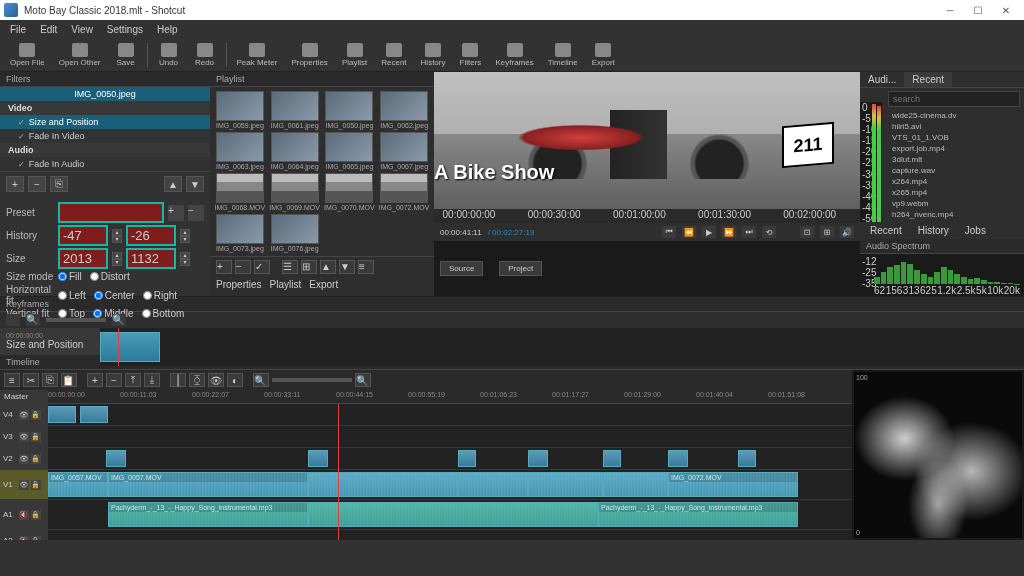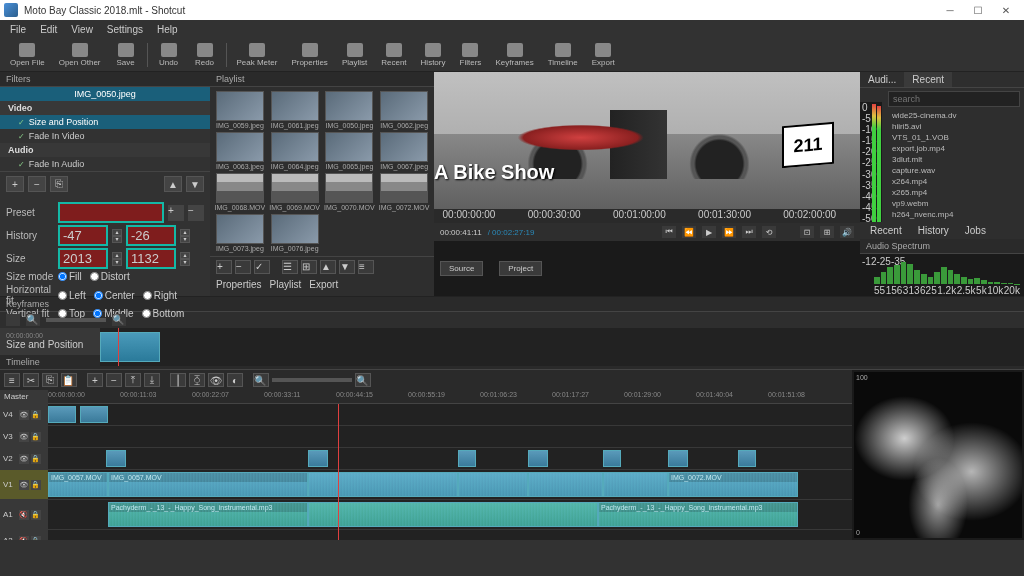--- a/index.html
+++ b/index.html
@@ -70,21 +70,21 @@
 .meter{position:absolute;left:0;top:14px;width:22px;height:136px;background:#1a1a1a;display:flex;flex-direction:column}
 .meter .scale{position:absolute;left:2px;top:0;bottom:14px;display:flex;flex-direction:column;justify-content:space-between;font-size:6px;color:#888}
 .meter .bar{position:absolute;left:12px;width:4px;bottom:14px;background:linear-gradient(180deg,#e04040 0%,#e0c040 10%,#40d040 20%,#40d040 100%)}
 .meter .b1{height:120px}
 .meter .b2{left:17px;height:118px}
 .rtab2{display:flex;font-size:8px;color:#999;padding:2px 4px;gap:4px}
 .rtab2 span{padding:1px 6px}
 .spectrum{height:42px;background:#1a1a1a;position:relative}
 .spectrum .bars{position:absolute;bottom:12px;left:14px;right:4px;height:24px;display:flex;align-items:flex-end;gap:1px}
 .spectrum .bars div{flex:1;background:#3a9a3a}
-.spectrum .sscale{position:absolute;left:2px;top:2px;bottom:12px;display:flex;flex-direction:row;justify-content:space-between;font-size:6px;color:#888}
+.spectrum .sscale{position:absolute;left:2px;top:2px;bottom:12px;display:flex;flex-direction:column;justify-content:space-between;font-size:6px;color:#888}
 .spectrum .freq{position:absolute;bottom:0;left:14px;right:4px;display:flex;justify-content:space-between;font-size:6px;color:#888}
 .kf{height:58px;background:#2e2e2e;border-top:1px solid #222}
 .kf .kfhdr{display:flex;align-items:center;padding:2px 6px;gap:6px}
 .kf .kfhdr .b{width:14px;height:12px;background:#3a3a3a}
 .kf .kfbody{display:flex;height:38px}
 .kf .kflbl{width:100px;background:#383838;padding:4px 6px;font-size:8px}
 .kf .kftrack{flex:1;background:#222;position:relative}
 .kf .clip{position:absolute;top:4px;height:30px;background:linear-gradient(#4a9aba,#2a7a9a);border:1px solid #5ab}
 .timeline{height:186px;background:#2a2a2a;border-top:1px solid #222;display:flex}
 .tlleft{flex:1;display:flex;flex-direction:column}
@@ -476,21 +476,21 @@
           <div style="height: 20%;"></div>
           <div style="height: 25%;"></div>
           <div style="height: 15%;"></div>
           <div style="height: 10%;"></div>
           <div style="height: 8%;"></div>
           <div style="height: 5%;"></div>
           <div style="height: 3%;"></div>
           <div style="height: 2%;"></div>
         </div>
       <div class="freq" id="freq">
-          <span>55</span>
+          <span>62</span>
           <span>156</span>
           <span>313</span>
           <span>625</span>
           <span>1.2k</span>
           <span>2.5k</span>
           <span>5k</span>
           <span>10k</span>
           <span>20k</span>
         </div>
     </div>

